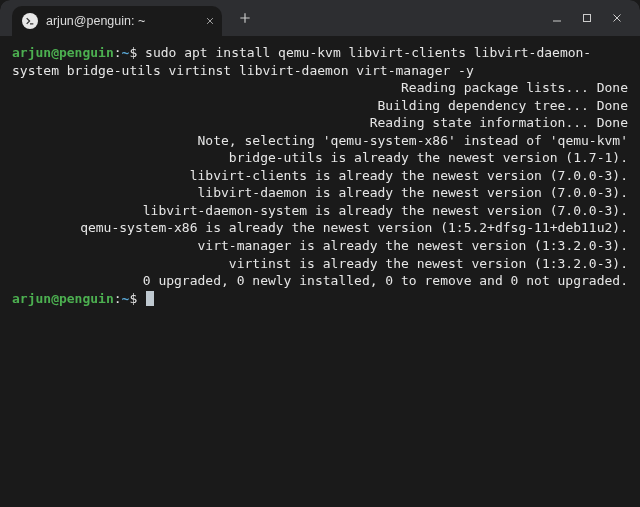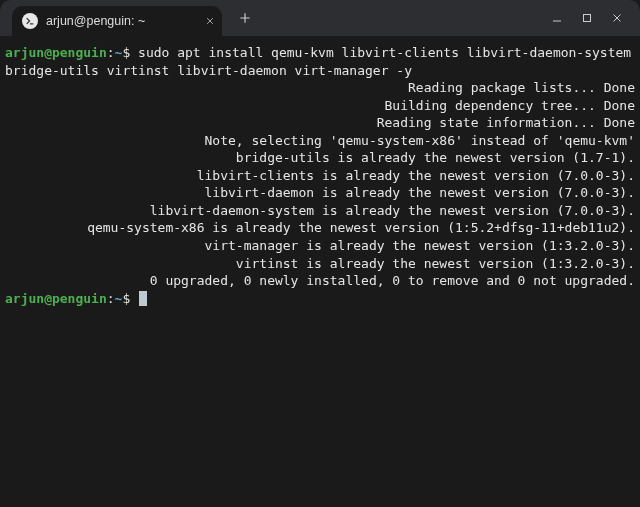--- a/index.html
+++ b/index.html
@@ -72,21 +72,21 @@
       width: 26px; height: 26px;
       display: flex;
       align-items: center;
       justify-content: center;
       color: #ccc;
       cursor: pointer;
       margin-left: 4px;
     }
     .winbtn svg { width: 12px; height: 12px; }
     .terminal {
-      padding: 8px 5px;
+      padding: 8px 12px;
       line-height: 1.35;
       color: #e6e6e6;
       white-space: pre-wrap;
       word-break: break-word;
     }
     .prompt-user { color: #4caf50; font-weight: bold; }
     .prompt-colon { color: #e6e6e6; }
     .prompt-path { color: #5aa8d6; font-weight: bold; }
     .prompt-dollar { color: #e6e6e6; }
     .cmd { color: #e6e6e6; }

